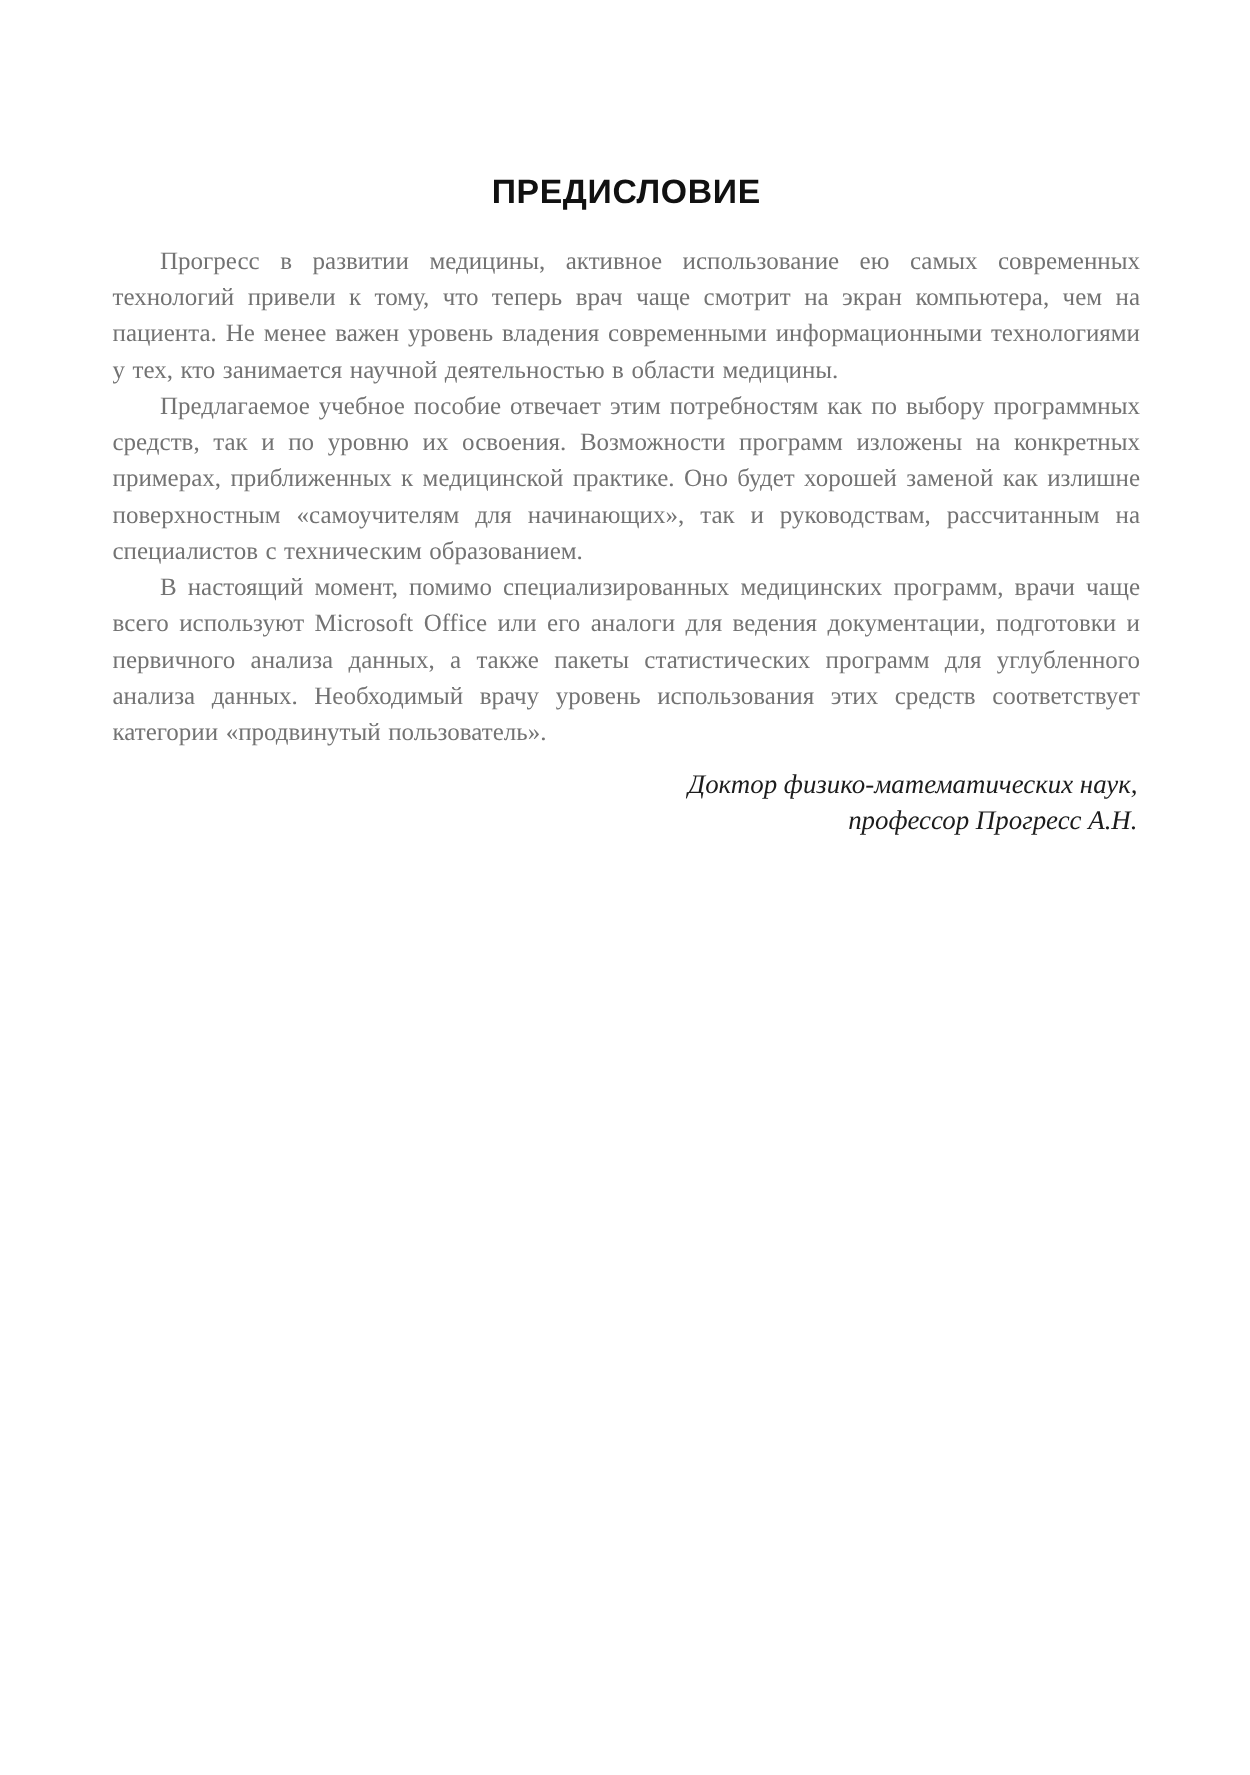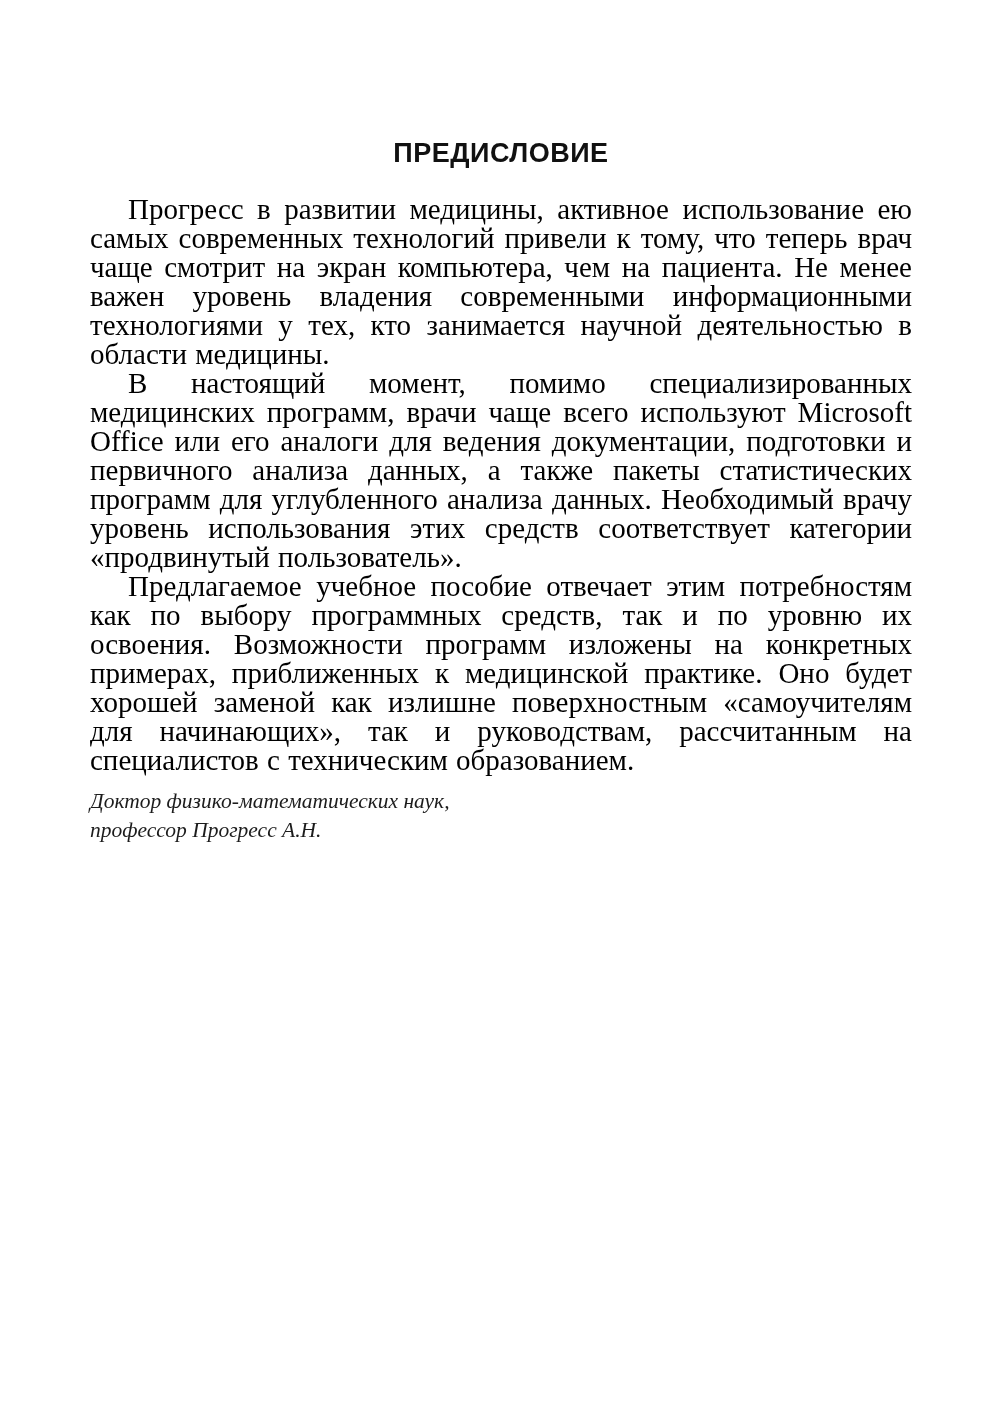--- a/index.html
+++ b/index.html
@@ -26,48 +26,49 @@
     text-align: center;
     font-family: "Liberation Sans", sans-serif;
     font-weight: 700;
     font-size: 27px;
     letter-spacing: 0.5px;
     color: #111111;
     margin: 0 0 26px 0;
   }
   .body-text p {
     margin: 0;
-    font-size: 29px;
+    font-size: 20px;
     line-height: 29px;
     text-align: justify;
     text-indent: 38px;
     word-spacing: 1px;
-    color: #000000;
+    color: #737373;
   }
   .signature {
     margin-top: 12px;
+    text-align: right;
     font-style: italic;
     font-size: 21.5px;
     line-height: 29px;
     color: #1c1c1c;
     padding-right: 2px;
   }
 </style>
 </head>
 <body>
 
 <div class="page">
   <div class="content">
 
     <h1 class="doc-title">ПРЕДИСЛОВИЕ</h1>
 
     <div class="body-text">
       <p>Прогресс в развитии медицины, активное использование ею самых современных технологий привели к тому, что теперь врач чаще смотрит на экран компьютера, чем на пациента. Не менее важен уровень владения современными информационными технологиями у тех, кто занимается научной деятельностью в области медицины.</p>
+      <p>Предлагаемое учебное пособие отвечает этим потребностям как по выбору программных средств, так и по уровню их освоения. Возможности программ изложены на конкретных примерах, приближенных к медицинской практике. Оно будет хорошей заменой как излишне поверхностным «самоучителям для начинающих», так и руководствам, рассчитанным на специалистов с техническим образованием.</p>
       <p>В настоящий момент, помимо специализированных медицинских программ, врачи чаще всего используют Microsoft Office или его аналоги для ведения документации, подготовки и первичного анализа данных, а также пакеты статистических программ для углубленного анализа данных. Необходимый врачу уровень использования этих средств соответствует категории «продвинутый пользователь».</p>
-      <p>Предлагаемое учебное пособие отвечает этим потребностям как по выбору программных средств, так и по уровню их освоения. Возможности программ изложены на конкретных примерах, приближенных к медицинской практике. Оно будет хорошей заменой как излишне поверхностным «самоучителям для начинающих», так и руководствам, рассчитанным на специалистов с техническим образованием.</p>
     </div>
 
     <div class="signature">
       <div>Доктор физико-математических наук,</div>
       <div>профессор Прогресс А.Н.</div>
     </div>
 
   </div>
 </div>
 

